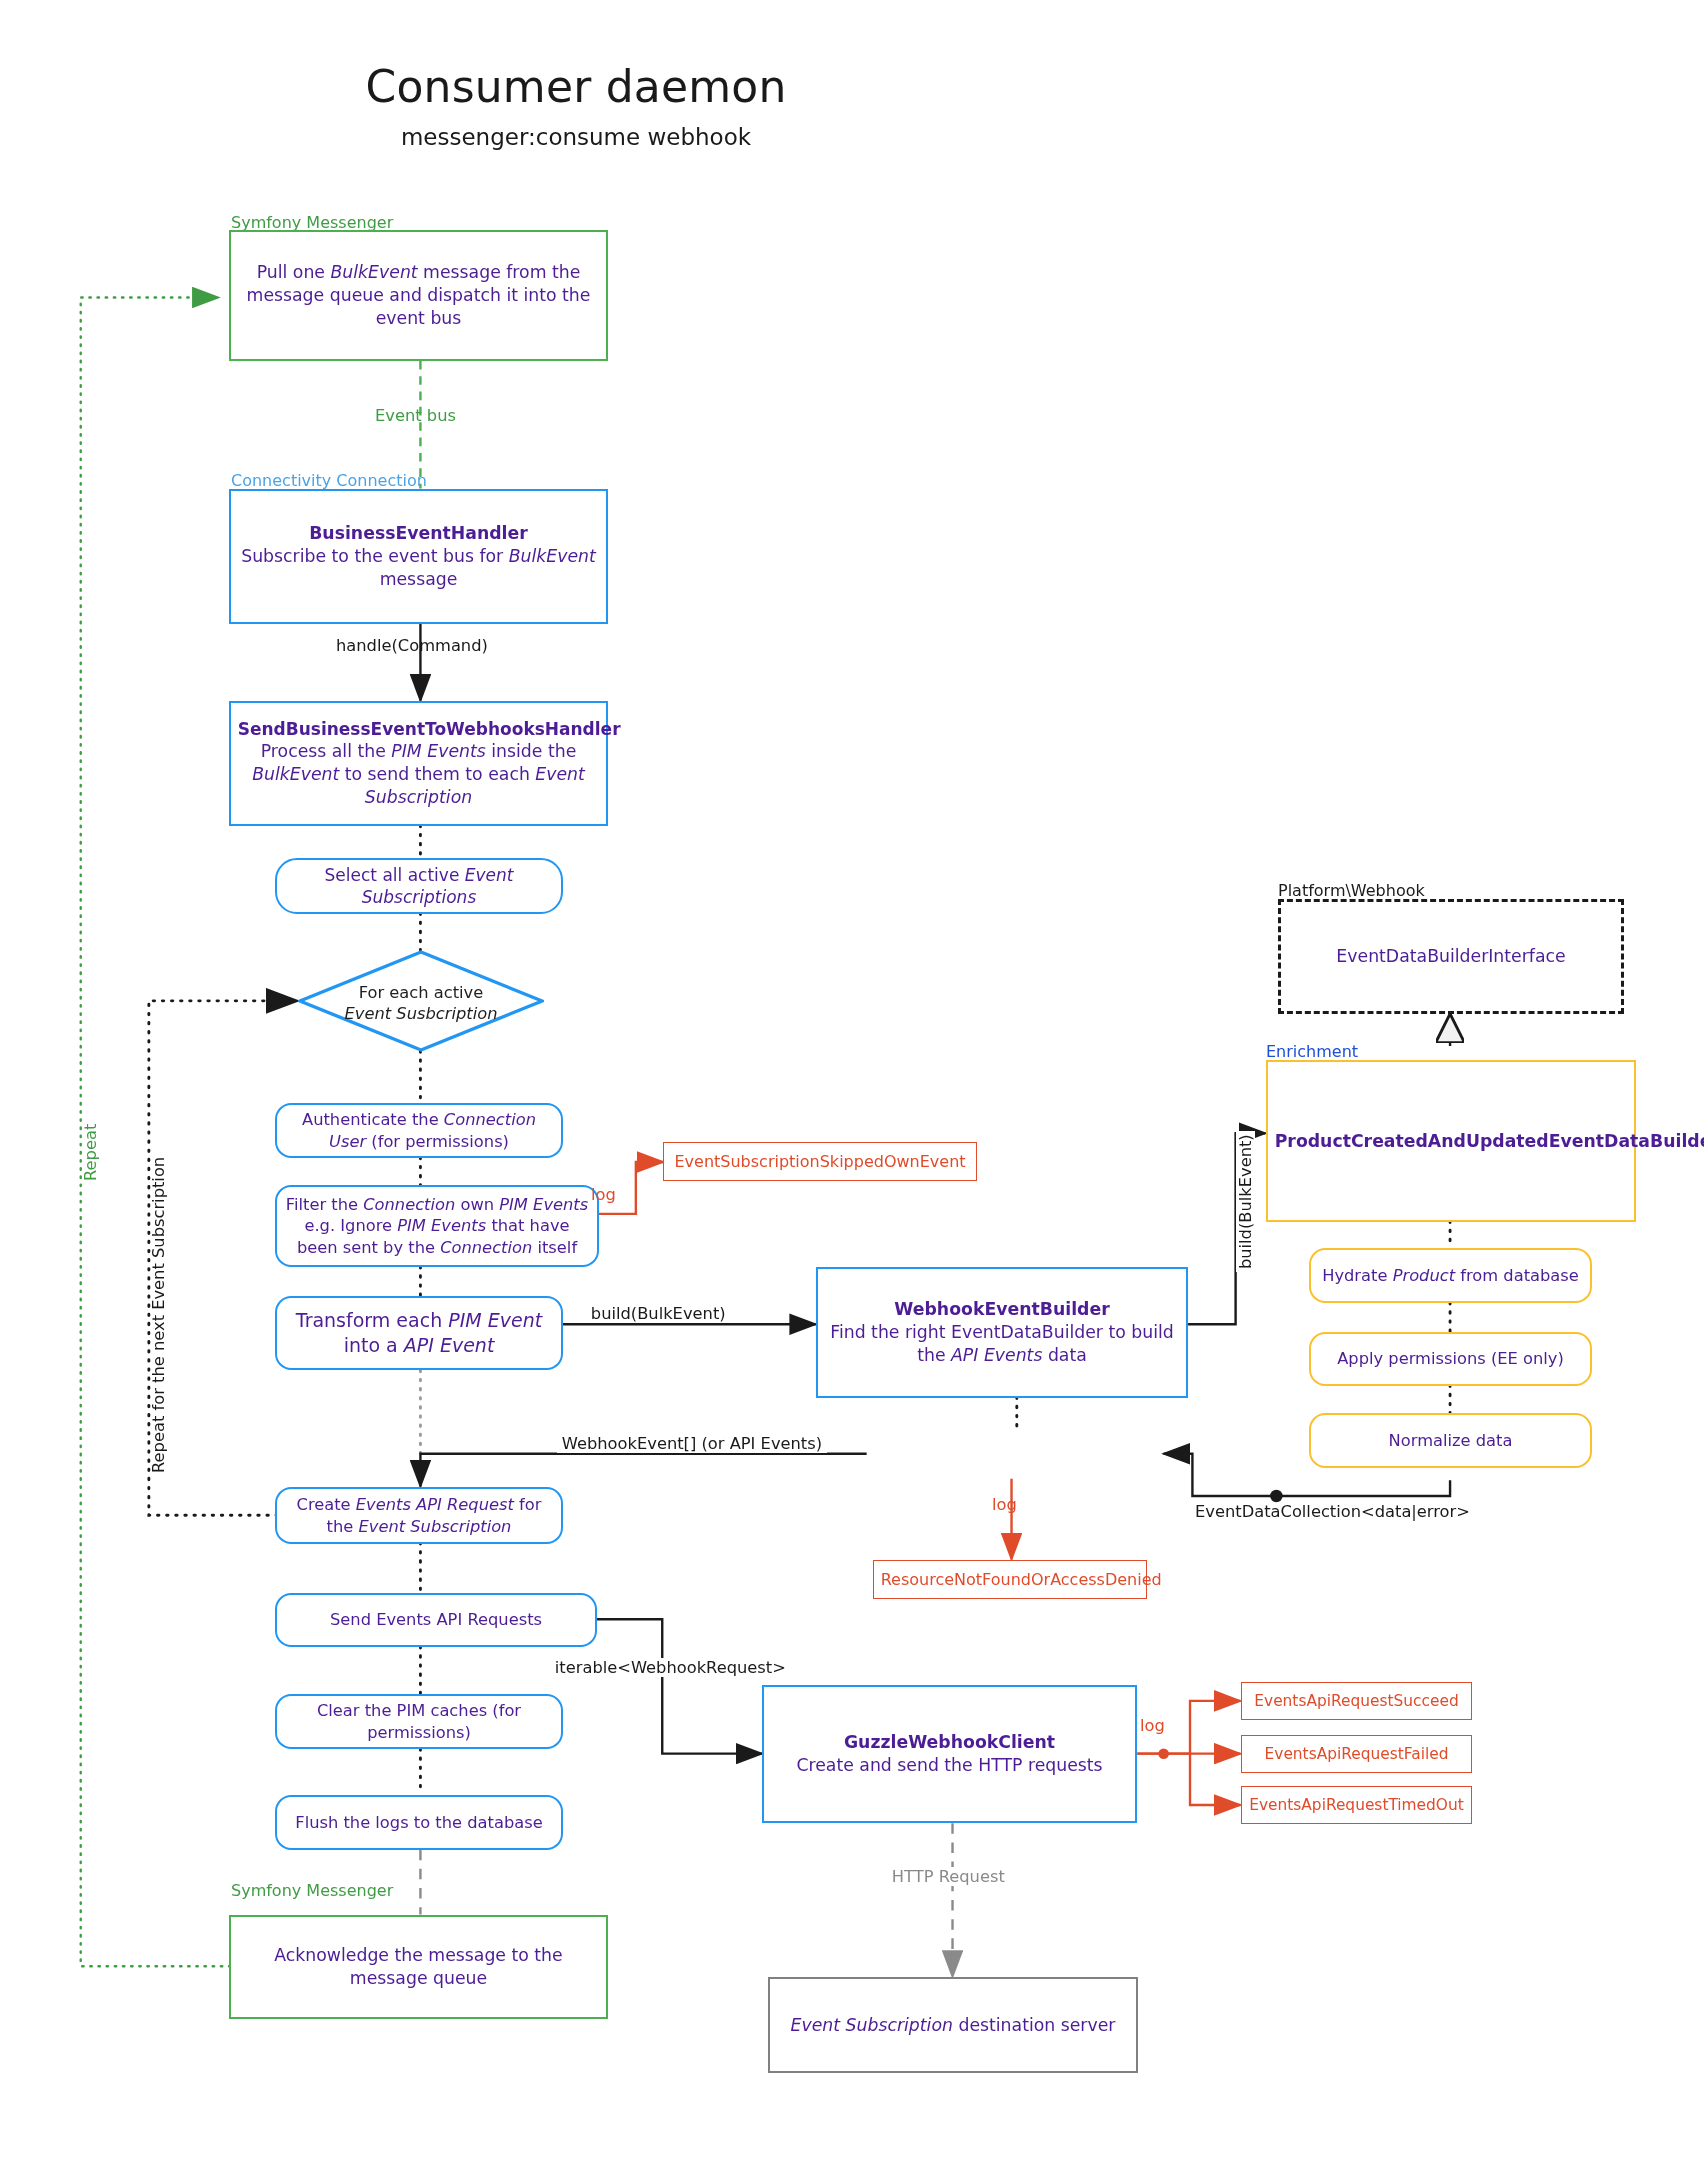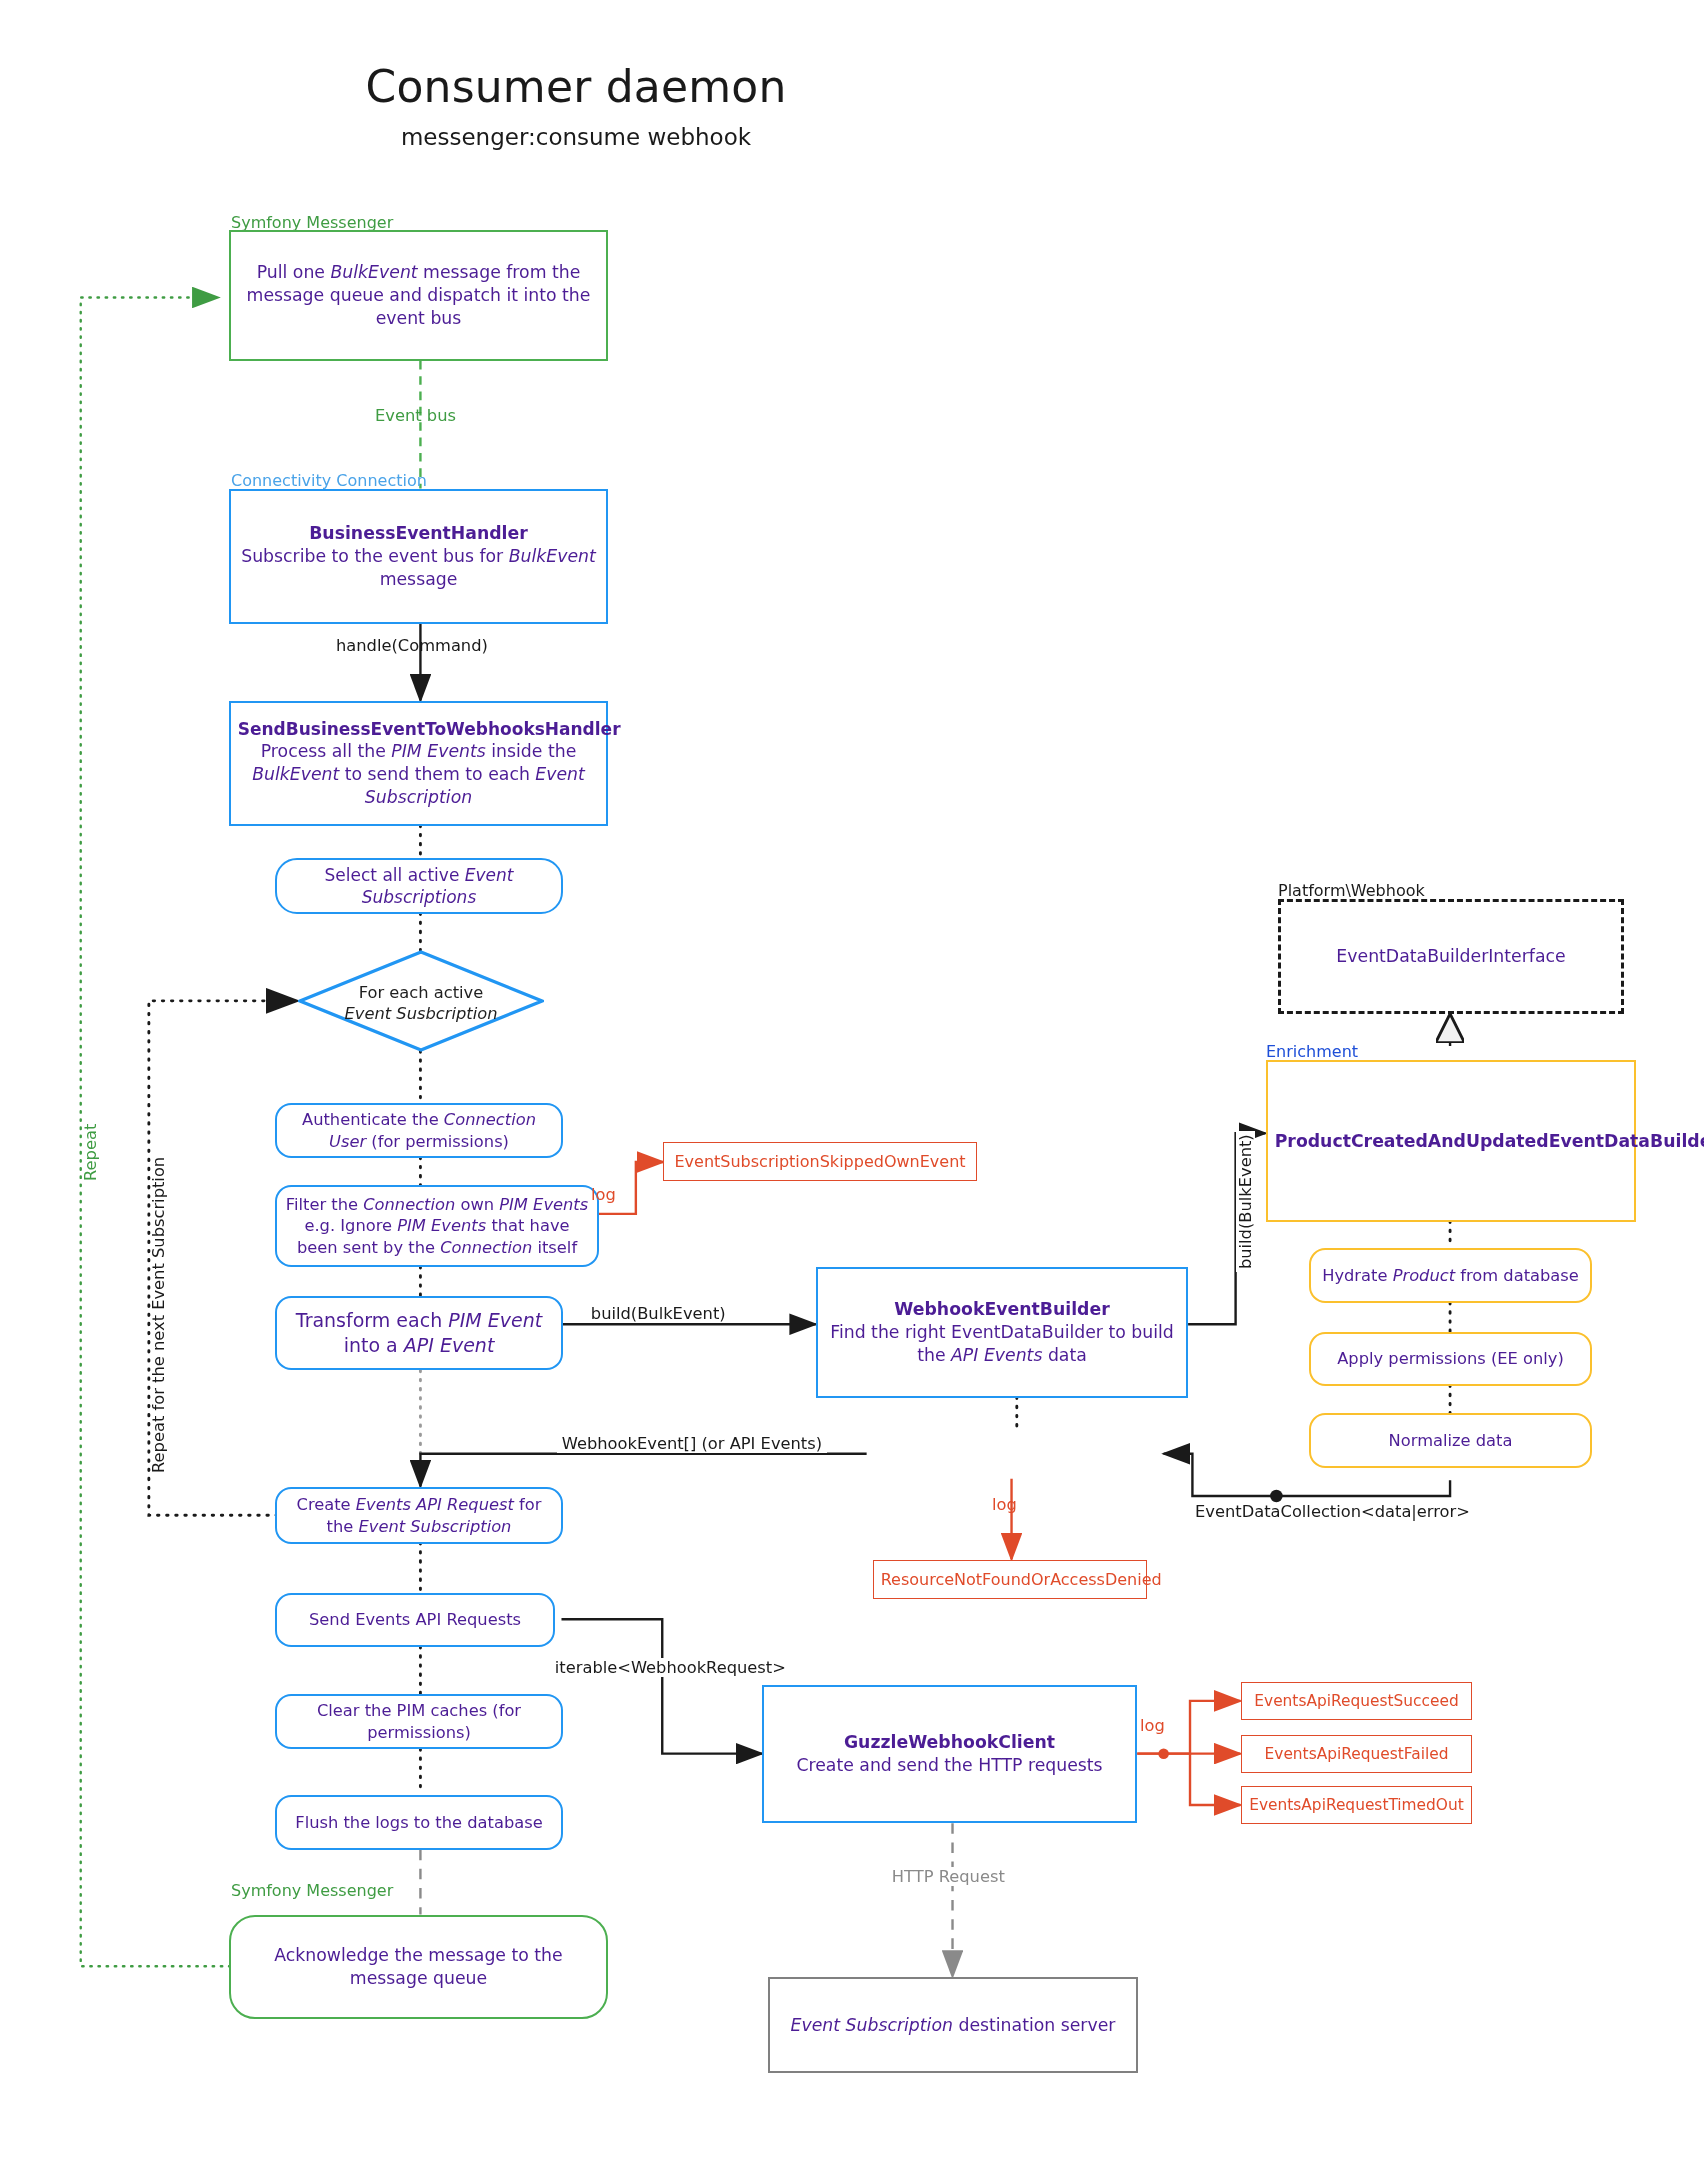--- a/index.html
+++ b/index.html
@@ -182,33 +182,33 @@
   </div>
 
   <div class="node b-blue-r" style="left:275px;top:1296px;width:288px;height:74px;font-size:19px;">
     <span class="inner">Transform each <i>PIM Event</i> into a <i>API Event</i></span>
   </div>
 
   <div class="node b-blue-r" style="left:275px;top:1487px;width:288px;height:57px;font-size:16.3px;">
     <span class="inner">Create <i>Events API Request</i> for the <i>Event Subscription</i></span>
   </div>
 
-  <div class="node b-blue-r" style="left:275px;top:1593px;width:280px;height:54px;font-size:16.3px;">
+  <div class="node b-blue-r" style="left:275px;top:1593px;width:322px;height:54px;font-size:16.3px;">
     <span class="inner">Send Events API Requests</span>
   </div>
 
   <div class="node b-blue-r" style="left:275px;top:1694px;width:288px;height:55px;font-size:16.3px;">
     <span class="inner">Clear the PIM caches (for permissions)</span>
   </div>
 
   <div class="node b-blue-r" style="left:275px;top:1795px;width:288px;height:55px;font-size:16.3px;">
     <span class="inner">Flush the logs to the database</span>
   </div>
 
-  <div class="node b-green" style="left:229px;top:1915px;width:379px;height:104px;font-size:17.3px;border-radius:26px;">
+  <div class="node b-green" style="left:229px;top:1915px;width:379px;height:104px;font-size:17.3px;">
     <span class="inner">Acknowledge the message to the message queue</span>
   </div>
 
   <div class="node b-blue" style="left:816px;top:1267px;width:372px;height:131px;font-size:17.3px;">
     <div class="inner">
       <b>WebhookEventBuilder</b>
       <span>Find the right EventDataBuilder to build the <i>API Events</i> data</span>
     </div>
   </div>
 

